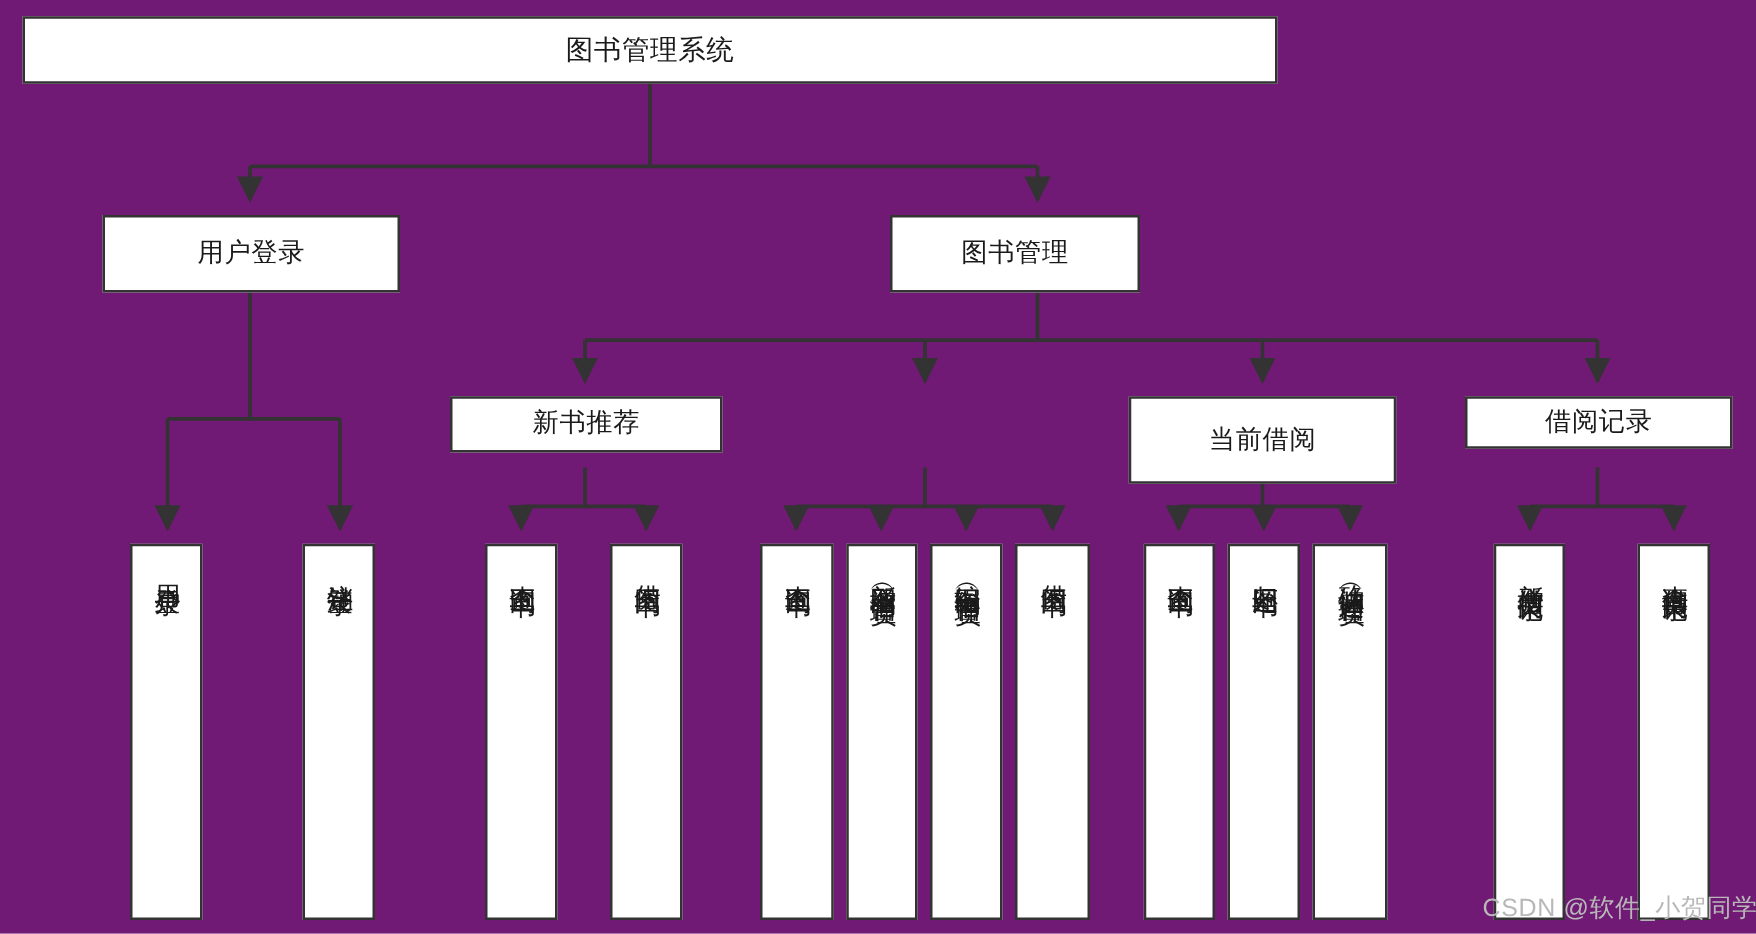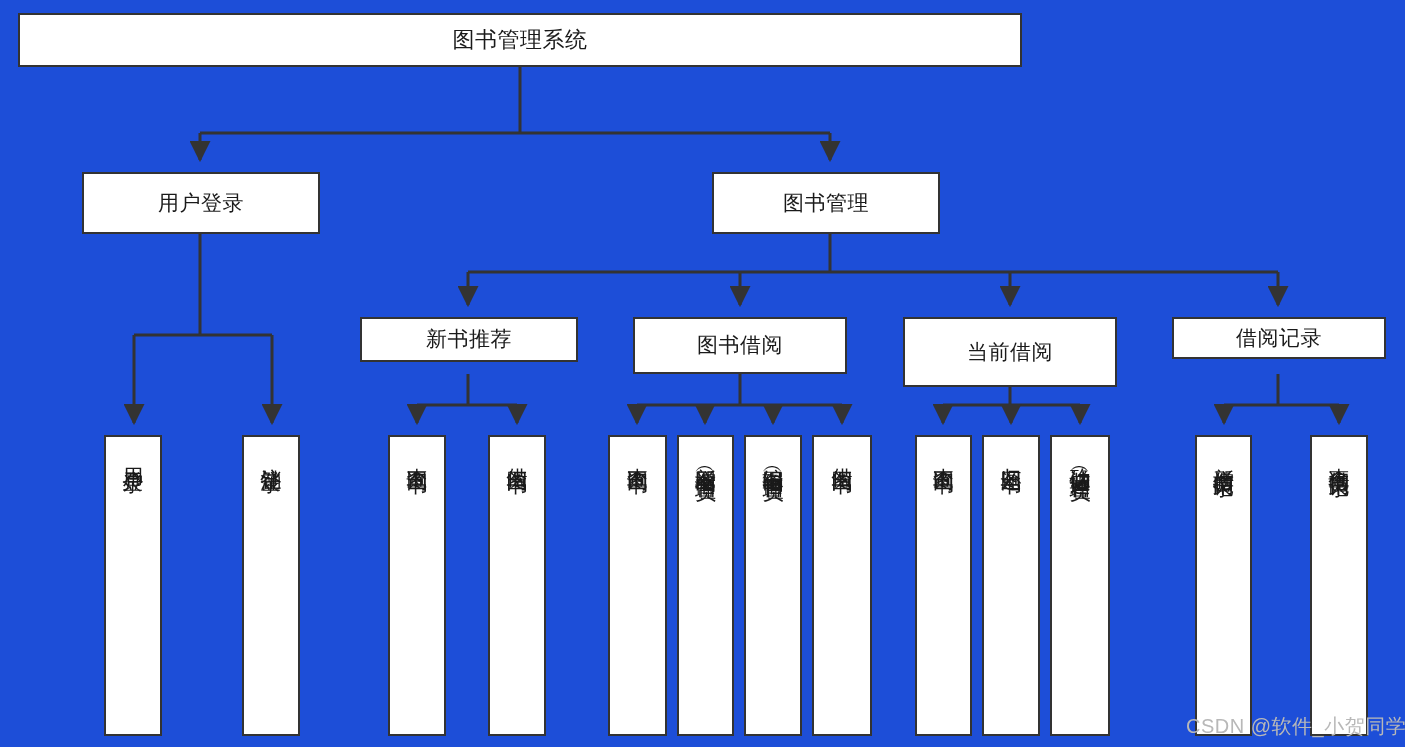--- a/index.html
+++ b/index.html
@@ -8,21 +8,21 @@
     padding: 0;
     background: #ffffff;
   }
   body {
     font-family: "Liberation Sans", "DejaVu Sans", sans-serif;
   }
   #canvas {
     position: relative;
     width: 1405px;
     height: 747px;
-    background: #1d4ed8;
+    background: #701a75;
     overflow: hidden;
   }
   svg#edges {
     position: absolute;
     left: 0;
     top: 0;
     width: 1405px;
     height: 747px;
     pointer-events: none;
   }
@@ -130,30 +130,27 @@
     </g>
   </svg>
 
   <div class="node horiz root" style="left:18px; top:13px; width:1004px; height:54px;">
     <span class="label">图书管理系统</span>
   </div>
 
   <div class="node horiz" style="left:82px; top:172px; width:238px; height:62px;">
     <span class="label">用户登录</span>
   </div>
-  <div class="node horiz" style="left:712px; top:172px; width:228px; height:62px;">
+  <div class="node horiz" style="left:712px; top:172px; width:200px; height:62px;">
     <span class="label">图书管理</span>
   </div>
 
   <div class="node horiz" style="left:360px; top:317px; width:218px; height:45px;">
     <span class="label">新书推荐</span>
   </div>
-  <div class="node horiz" style="left:633px; top:317px; width:214px; height:57px;">
-    <span class="label">图书借阅</span>
-  </div>
   <div class="node horiz" style="left:903px; top:317px; width:214px; height:70px;">
     <span class="label">当前借阅</span>
   </div>
   <div class="node horiz" style="left:1172px; top:317px; width:214px; height:42px;">
     <span class="label">借阅记录</span>
   </div>
 
   <div class="node vert" style="left:104px; top:435px; width:58px; height:301px;">
     <span class="label">用户登录</span>
   </div>

